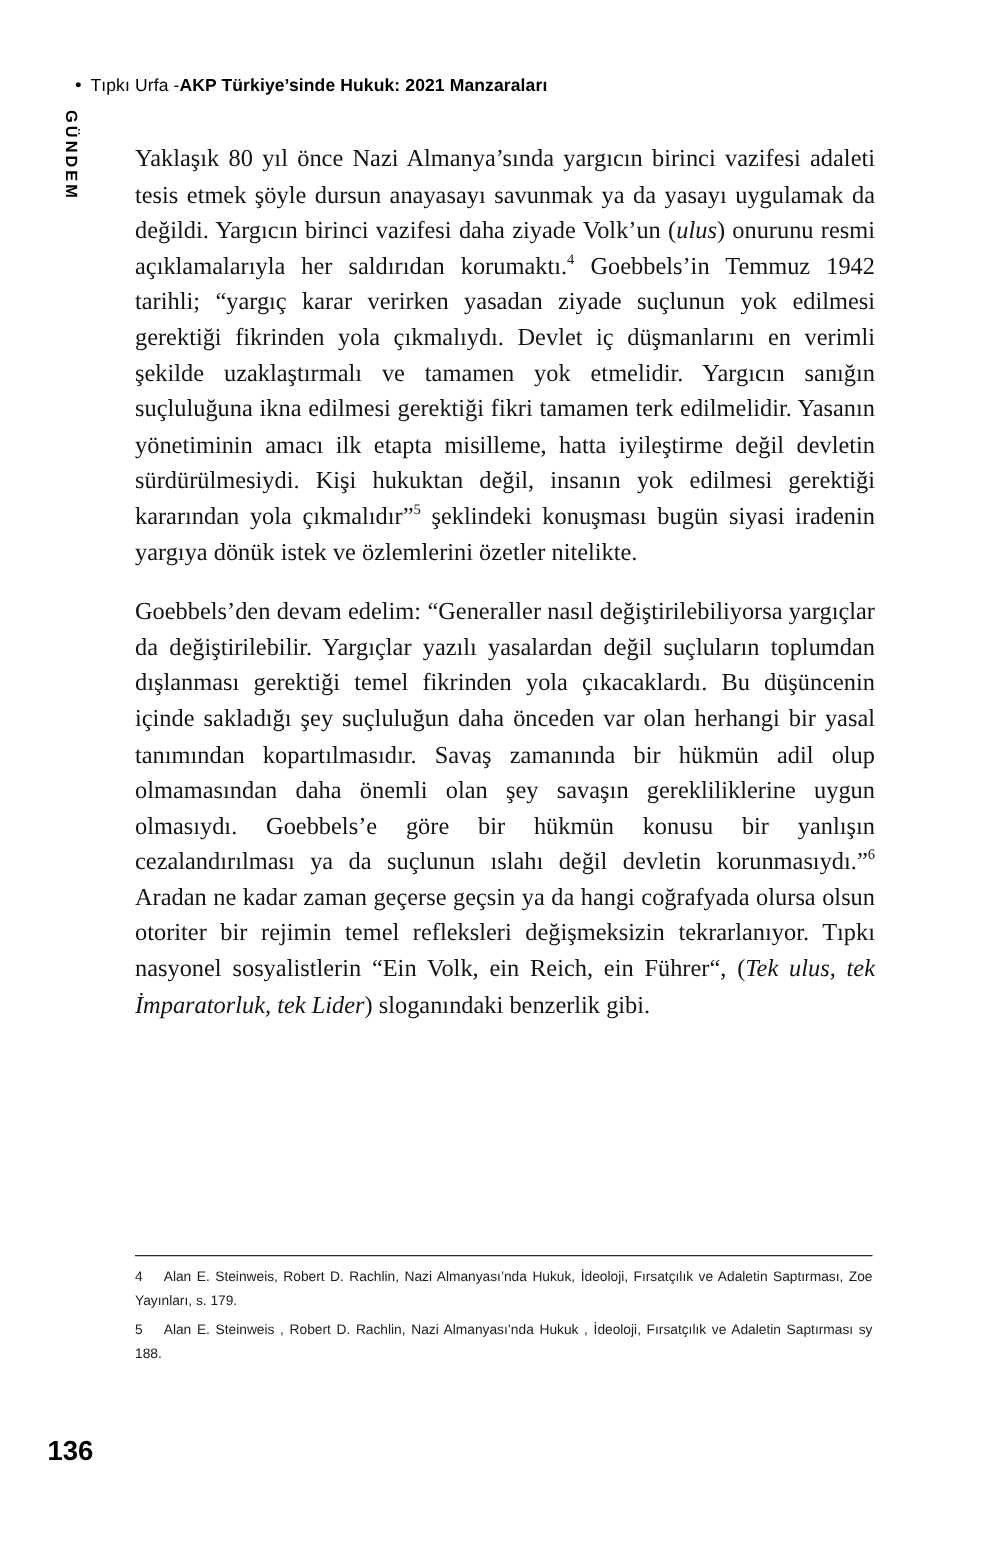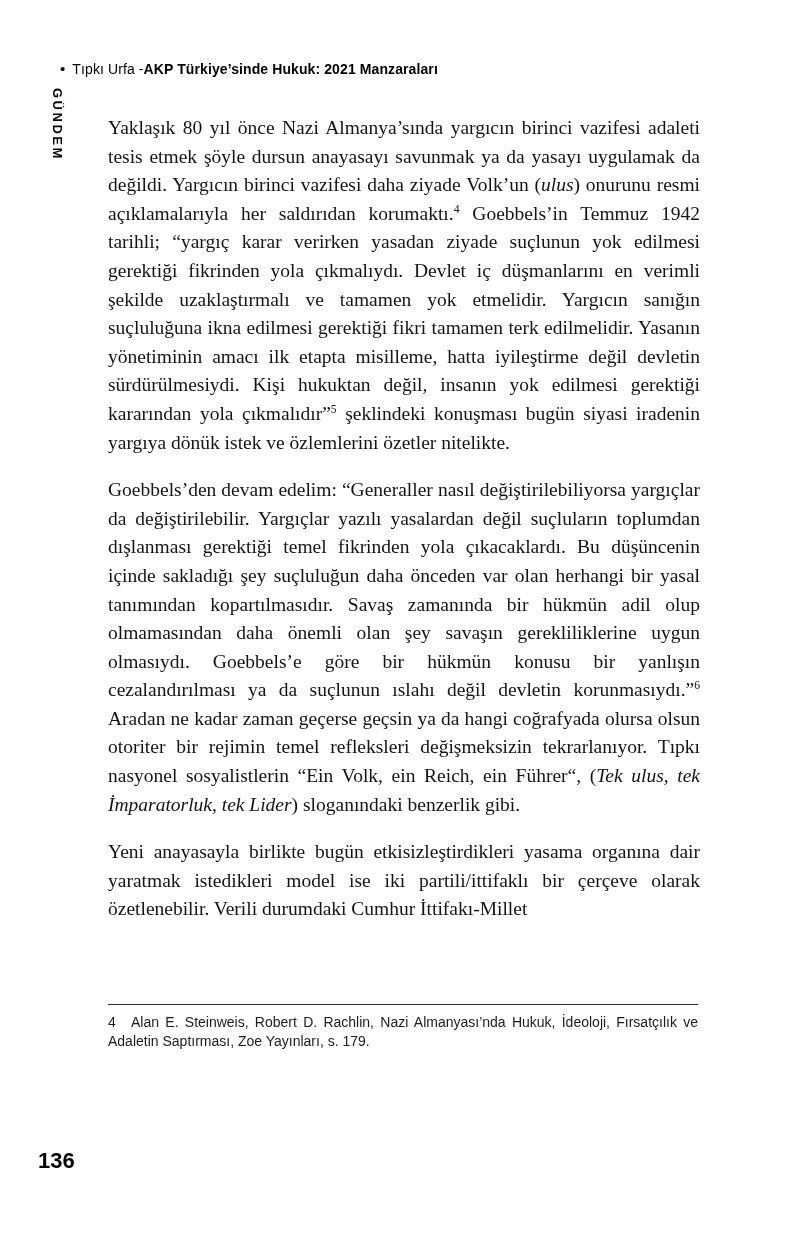--- a/index.html
+++ b/index.html
@@ -56,21 +56,21 @@
     vertical-align: super;
   }
   .footnotes {
     position: absolute;
     left: 108px;
     top: 1004px;
     width: 590px;
     border-top: 1px solid #2b2b2b;
     padding-top: 8px;
     font-family: "Liberation Sans", "DejaVu Sans", sans-serif;
-    font-size: 14px;
+    font-size: 11px;
     line-height: 19px;
     text-align: justify;
     color: #1b1b1b;
   }
   .footnotes .fn { margin: 0 0 4px 0; }
   .footnotes .fn-num { display: inline-block; min-width: 23px; }
   .page-number {
     position: absolute;
     left: 38px;
     top: 1148px;
@@ -89,24 +89,26 @@
     <span class="bullet">•</span>
     <span class="author">Tıpkı Urfa - </span>
     <span class="title">AKP Türkiye’sinde Hukuk: 2021 Manzaraları</span>
   </header>
 
   <div class="margin-label">GÜNDEM</div>
 
   <main class="text-block">
     <p class="para"><span>Yaklaşık 80 yıl önce Nazi Almanya’sında yargıcın birinci vazifesi adaleti tesis etmek şöyle dursun anayasayı savunmak ya da yasayı uygulamak da değildi. Yargıcın birinci vazifesi daha ziyade Volk’un (</span><em>ulus</em><span>) onurunu resmi açıklamalarıyla her saldırıdan korumaktı.</span><sup>4</sup><span> Goebbels’in Temmuz 1942 tarihli; “yargıç karar verirken yasadan ziyade suçlunun yok edilmesi gerektiği fikrinden yola çıkmalıydı. Devlet iç düşmanlarını en verimli şekilde uzaklaştırmalı ve tamamen yok etmelidir. Yargıcın sanığın suçluluğuna ikna edilmesi gerektiği fikri tamamen terk edilmelidir. Yasanın yönetiminin amacı ilk etapta misilleme, hatta iyileştirme değil devletin sürdürülmesiydi. Kişi hukuktan değil, insanın yok edilmesi gerektiği kararından yola çıkmalıdır”</span><sup>5</sup><span> şeklindeki konuşması bugün siyasi iradenin yargıya dönük istek ve özlemlerini özetler nitelikte.</span></p>
     <p class="para"><span>Goebbels’den devam edelim: “Generaller nasıl değiştirilebiliyorsa yargıçlar da değiştirilebilir. Yargıçlar yazılı yasalardan değil suçluların toplumdan dışlanması gerektiği temel fikrinden yola çıkacaklardı. Bu düşüncenin içinde sakladığı şey suçluluğun daha önceden var olan herhangi bir yasal tanımından kopartılmasıdır. Savaş zamanında bir hükmün adil olup olmamasından daha önemli olan şey savaşın gerekliliklerine uygun olmasıydı. Goebbels’e göre bir hükmün konusu bir yanlışın cezalandırılması ya da suçlunun ıslahı değil devletin korunmasıydı.”</span><sup>6</sup><span> Aradan ne kadar zaman geçerse geçsin ya da hangi coğrafyada olursa olsun otoriter bir rejimin temel refleksleri değişmeksizin tekrarlanıyor. Tıpkı nasyonel sosyalistlerin “Ein Volk, ein Reich, ein Führer“, (</span><em>Tek ulus, tek İmparatorluk, tek Lider</em><span>) sloganındaki benzerlik gibi.</span></p>
-    <p class="para"><span>Yeni anayasayla birlikte bugün etkisizleştirdikleri yasama organına dair yaratmak istedikleri model ise iki partili/ittifaklı bir çerçeve olarak özetlenebilir. Verili durumdaki Cumhur İttifakı-Millet</span></p>
   </main>
 
   <section class="footnotes">
     <div class="fn">
       <span class="fn-num">4</span><span>Alan E. Steinweis, Robert D. Rachlin, Nazi Almanyası’nda Hukuk, İdeoloji, Fırsatçılık ve Adaletin Saptırması, Zoe Yayınları, s. 179.</span>
+    </div>
+    <div class="fn">
+      <span class="fn-num">5</span><span>Alan E. Steinweis , Robert D. Rachlin, Nazi Almanyası’nda Hukuk , İdeoloji, Fırsatçılık ve Adaletin Saptırması sy 188.</span>
     </div>
   </section>
 
   <div class="page-number">136</div>
 
 </div>
 
 </body></html>

